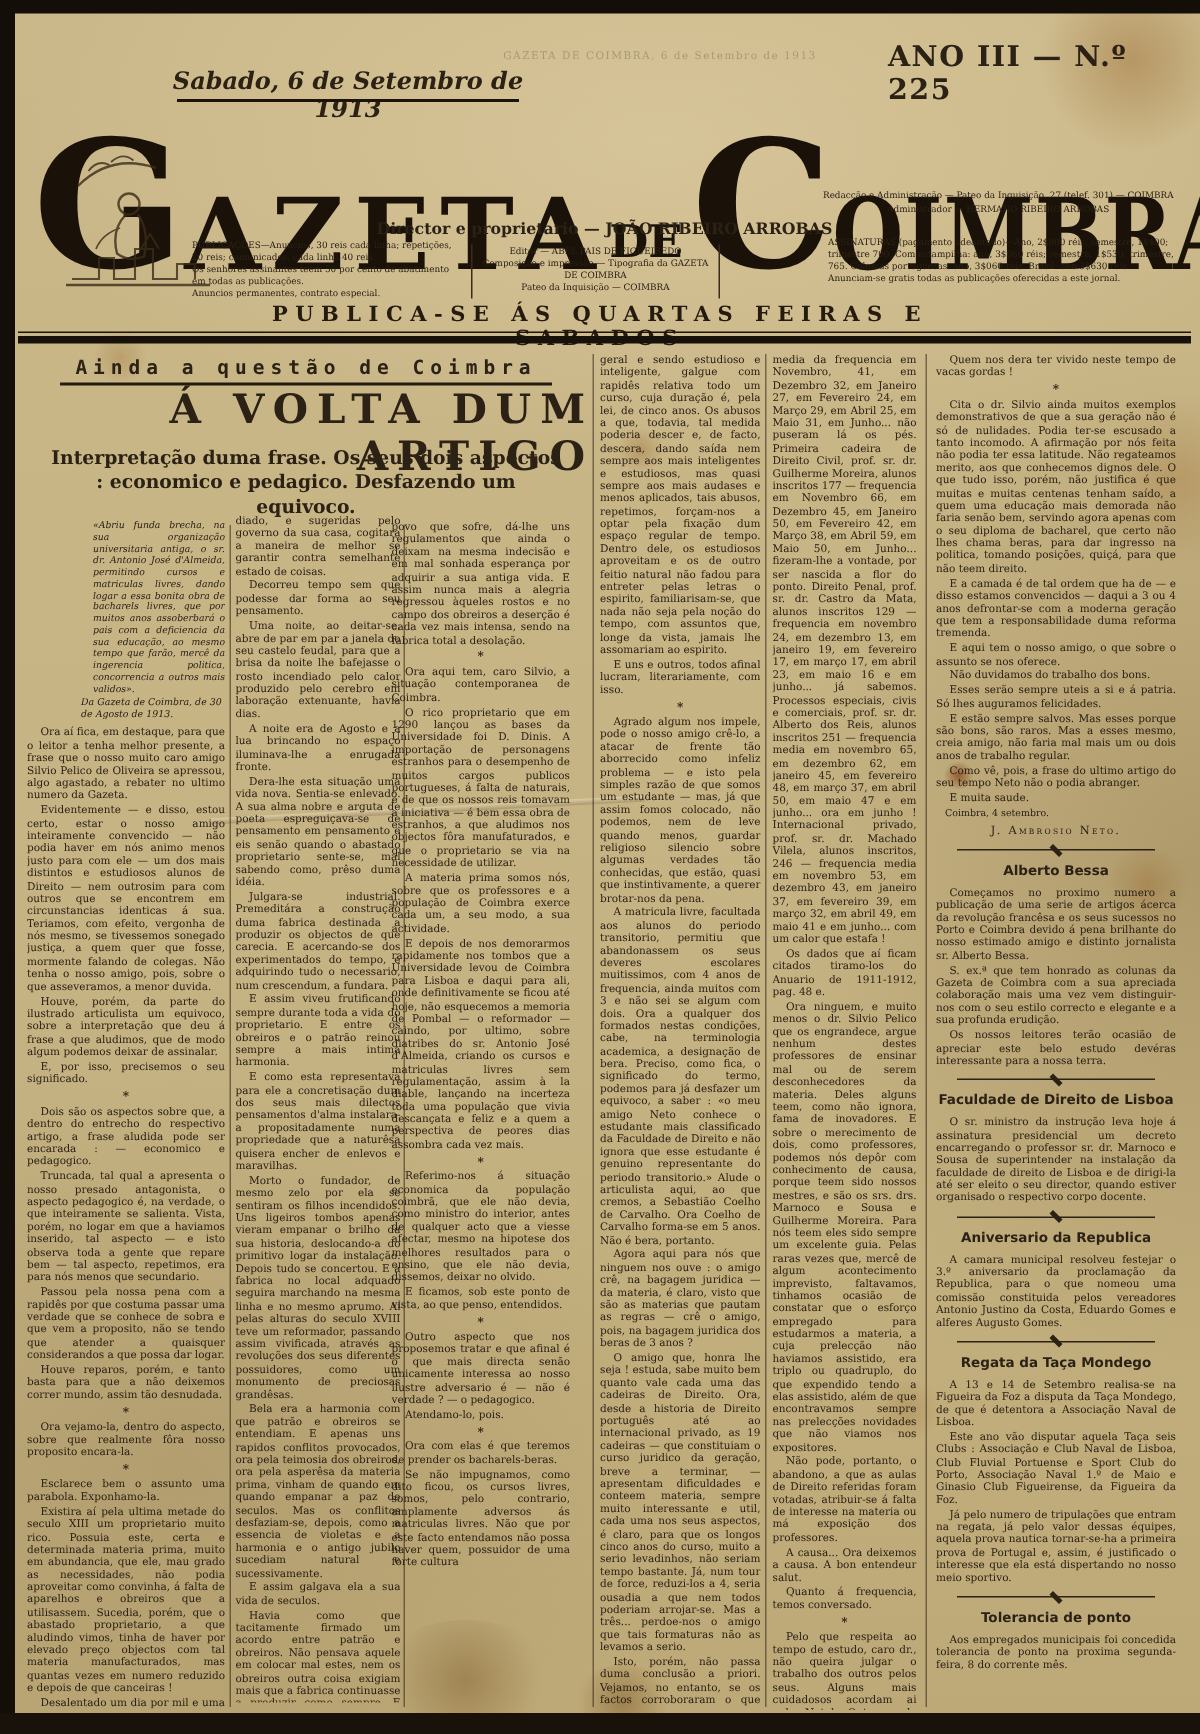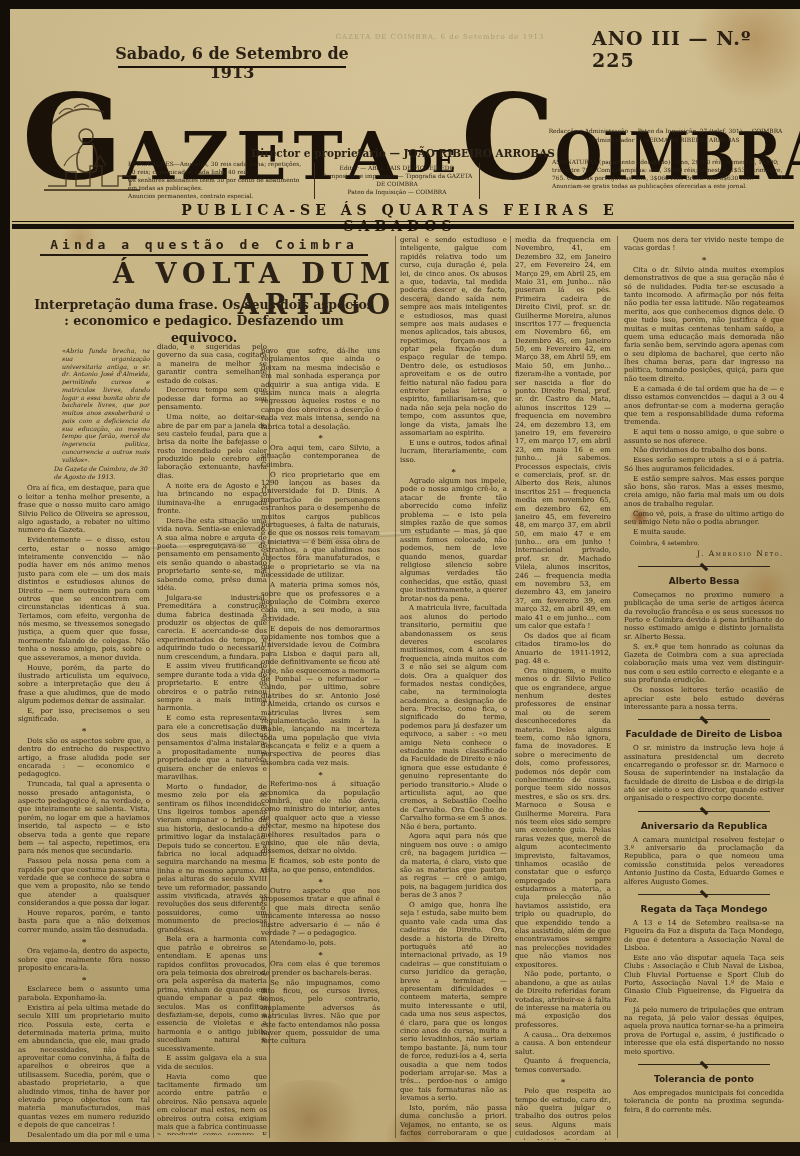--- a/index.html
+++ b/index.html
@@ -13,21 +13,21 @@
   .abs{position:absolute;}
   
   .edge-left{left:0;top:0;width:10px;height:1156px;background:#140e08;}
   .edge-top{left:0;top:0;width:800px;height:9px;background:#140e08;}
   .edge-bottom{left:0;top:1142px;width:800px;height:14px;background:#18120b;}
   .stain{position:absolute;border-radius:50%;pointer-events:none;}
   .crease{position:absolute;left:140px;top:538px;width:290px;height:4px;
     background:linear-gradient(rgba(235,224,190,.55),rgba(95,75,45,.28));transform:rotate(-3deg);}
   
   .ghost{left:300px;top:33px;width:280px;text-align:center;font-size:7px;opacity:.25;letter-spacing:1px;}
-  .dateline{left:92px;top:44px;width:280px;text-align:center;font-size:16px;font-weight:bold;}
+  .dateline{left:92px;top:44px;width:280px;text-align:center;font-size:16px;font-weight:bold;font-style:italic;}
   .dateline-rule{left:118px;top:66px;width:228px;height:2px;background:#1d1409;}
   .issueline{left:592px;top:27px;width:200px;font-size:19px;font-weight:bold;letter-spacing:1px;}
   .masthead{left:22px;top:56px;width:766px;height:130px;display:flex;align-items:flex-end;color:#1a1208;}
   .mh-init{font-size:118px;line-height:.82;font-weight:bold;}
   .mh-rest{font-size:66px;line-height:.9;font-weight:bold;letter-spacing:7px;}
   .mh-de{font-size:30px;line-height:1.1;font-weight:bold;margin:0 6px 8px 2px;text-align:center;}
   .mh-oimbra{letter-spacing:1px;transform:scaleX(.82);transform-origin:left bottom;}
   .mh-illu{position:absolute;left:12px;top:38px;opacity:.8;}
   .adminlines{left:538px;top:127px;width:255px;font-size:5.9px;line-height:1.5;text-align:center;white-space:pre-line;}
   .directorline{left:248px;top:147px;width:310px;text-align:center;font-size:10.5px;font-weight:bold;}
@@ -52,21 +52,21 @@
   .col5{left:515px;top:236px;width:96px;height:904px;}
   .col6{left:624px;top:236px;width:160px;height:904px;}
   .vrule{position:absolute;width:1px;background:rgba(45,32,18,.55);}
   .blk{min-height:1px;}
   .blk-p{text-indent:9px;margin:0 0 1.5px;}
   .blk-cont{margin:0 0 1.5px;}
   .blk-epi{margin-left:44px;font-size:6.2px;font-style:italic;line-height:1.25;text-align:justify;margin-bottom:2px;}
   .blk-src{margin-left:36px;font-size:6.3px;font-style:italic;text-align:left;margin-bottom:4px;}
   .blk-star{text-align:center;font-weight:bold;font-size:8px;line-height:1;margin:2.5px 0;text-indent:0;}
   .blk-date{font-size:6.3px;margin:3px 0 1px;text-indent:6px;text-align:left;}
-  .blk-sig{text-align:right;font-size:7.6px;letter-spacing:1.5px;font-variant:small-caps;margin:2px 0 4px;}
+  .blk-sig{text-align:center;font-size:7.6px;letter-spacing:1.5px;font-variant:small-caps;margin:2px 0 4px;}
   .blk-head{font-family:"DejaVu Sans",sans-serif;font-weight:bold;font-size:9px;text-align:center;text-indent:0;margin:5px 0 4px;}
   .blk-rule{height:9px;margin:4px 14px 2px;position:relative;}
   .blk-rule::before{content:"";position:absolute;left:0;right:0;top:4px;border-top:1px solid #2b2115;}
   .blk-rule::after{content:"";position:absolute;left:50%;top:1.5px;width:6px;height:6px;background:#2b2115;
     transform:translateX(-50%) rotate(45deg) scale(1.5,.55);}
 </style>
 </head>
 <body>
 
 <div class="sheet">
@@ -208,21 +208,21 @@
     </div>
   <div class="col col6">
       <div class="blk blk-p">Quem nos dera ter vivido neste tempo de vacas gordas !</div>
       <div class="blk blk-star">*</div>
       <div class="blk blk-p">Cita o dr. Silvio ainda muitos exemplos demonstrativos de que a sua geração não é só de nulidades. Podia ter-se escusado a tanto incomodo. A afirmação por nós feita não podia ter essa latitude. Não regateamos merito, aos que conhecemos dignos dele. O que tudo isso, porém, não justifica é que muitas e muitas centenas tenham saído, a quem uma educação mais demorada não faria senão bem, servindo agora apenas com o seu diploma de bacharel, que certo não lhes chama beras, para dar ingresso na politica, tomando posições, quiçá, para que não teem direito.</div>
       <div class="blk blk-p">E a camada é de tal ordem que ha de — e disso estamos convencidos — daqui a 3 ou 4 anos defrontar-se com a moderna geração que tem a responsabilidade duma reforma tremenda.</div>
       <div class="blk blk-p">E aqui tem o nosso amigo, o que sobre o assunto se nos oferece.</div>
       <div class="blk blk-p">Não duvidamos do trabalho dos bons.</div>
       <div class="blk blk-p">Esses serão sempre uteis a si e á patria. Só lhes auguramos felicidades.</div>
       <div class="blk blk-p">E estão sempre salvos. Mas esses porque são bons, são raros. Mas a esses mesmo, creia amigo, não faria mal mais um ou dois anos de trabalho regular.</div>
-      <div class="blk blk-p">Como vê, pois, a frase do ultimo artigo do seu amigo Neto não o podia abranger.</div>
+      <div class="blk blk-p">Como vê, pois, a frase do ultimo artigo do seu tempo Neto não o podia abranger.</div>
       <div class="blk blk-p">E muita saude.</div>
       <div class="blk blk-date">Coimbra, 4 setembro.</div>
       <div class="blk blk-sig">J. Ambrosio Neto.</div>
       <div class="blk blk-rule"></div>
       <div class="blk blk-head">Alberto Bessa</div>
       <div class="blk blk-p">Começamos no proximo numero a publicação de uma serie de artigos ácerca da revolução francêsa e os seus sucessos no Porto e Coimbra devido á pena brilhante do nosso estimado amigo e distinto jornalista sr. Alberto Bessa.</div>
       <div class="blk blk-p">S. ex.ª que tem honrado as colunas da Gazeta de Coimbra com a sua apreciada colaboração mais uma vez vem distinguir-nos com o seu estilo correcto e elegante e a sua profunda erudição.</div>
       <div class="blk blk-p">Os nossos leitores terão ocasião de apreciar este belo estudo devéras interessante para a nossa terra.</div>
       <div class="blk blk-rule"></div>
       <div class="blk blk-head">Faculdade de Direito de Lisboa</div>

